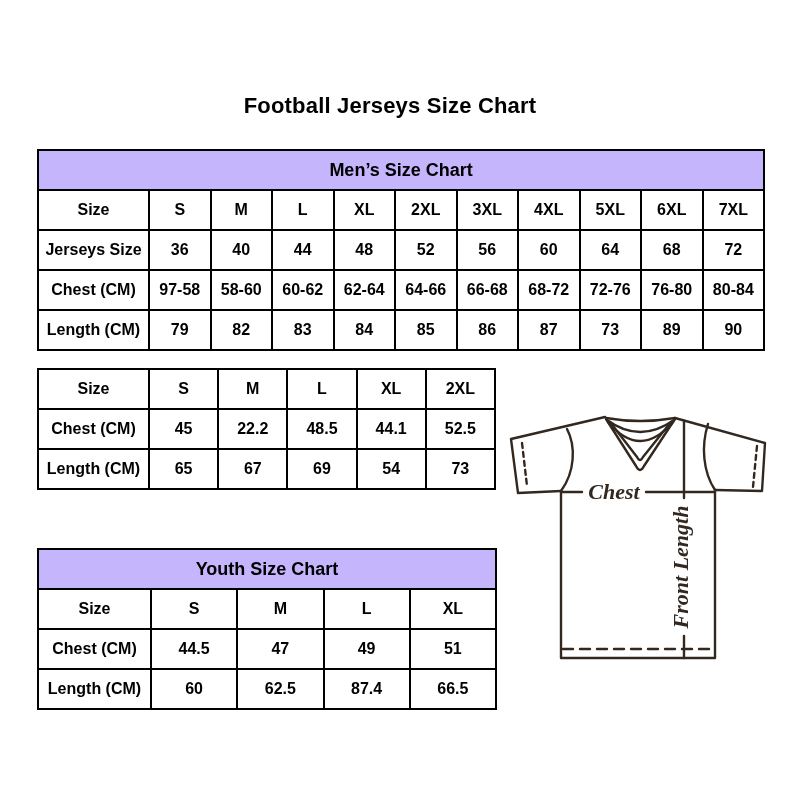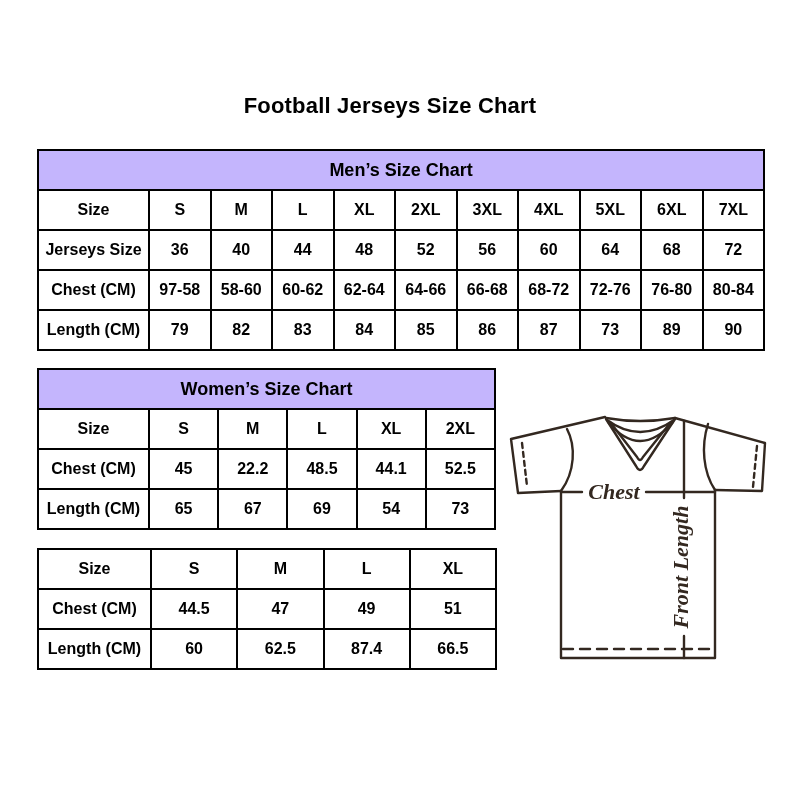--- a/index.html
+++ b/index.html
@@ -115,23 +115,20 @@
     <colgroup>
       <col style="width:111px">
         <col style="width:69.2px">
         <col style="width:69.2px">
         <col style="width:69.2px">
         <col style="width:69.2px">
         <col style="width:69.2px">
     </colgroup>
     <tbody>
       <tr>
-        <td class="hdr" colspan="6">Women’s Size Chart</td>
-      </tr>
-      <tr>
         <td>Size</td>
         <td>S</td>
         <td>M</td>
         <td>L</td>
         <td>XL</td>
         <td>2XL</td>
       </tr>
       <tr>
         <td>Chest (CM)</td>
         <td>45</td>
@@ -153,20 +150,23 @@
 
   <table class="tbl" id="youth">
     <colgroup>
       <col style="width:113px">
         <col style="width:86.25px">
         <col style="width:86.25px">
         <col style="width:86.25px">
         <col style="width:86.25px">
     </colgroup>
     <tbody>
+      <tr>
+        <td class="hdr" colspan="5">Youth Size Chart</td>
+      </tr>
       <tr>
         <td>Size</td>
         <td>S</td>
         <td>M</td>
         <td>L</td>
         <td>XL</td>
       </tr>
       <tr>
         <td>Chest (CM)</td>
         <td>44.5</td>

